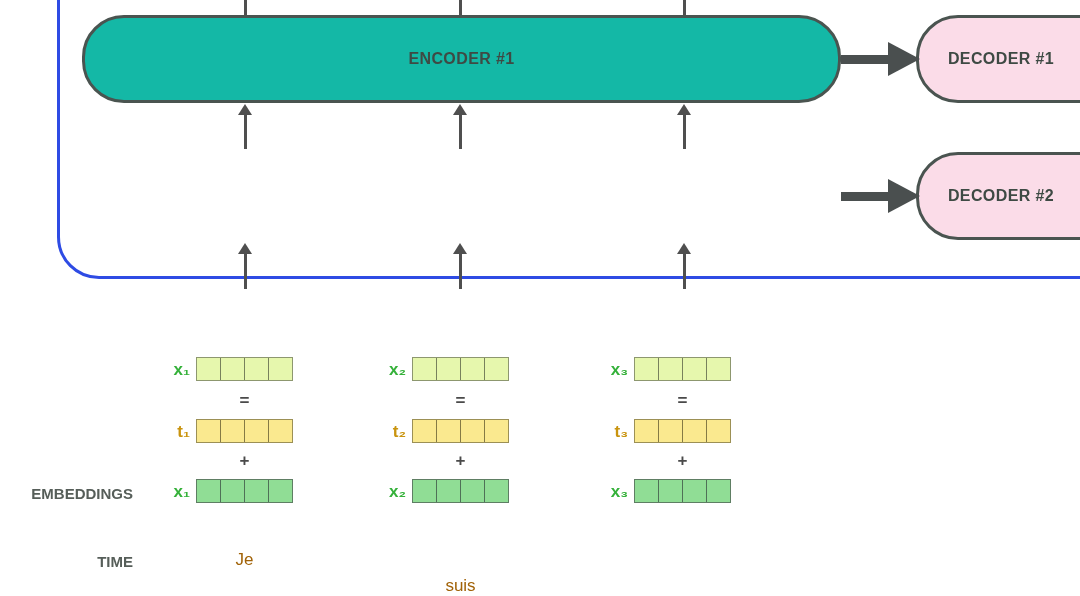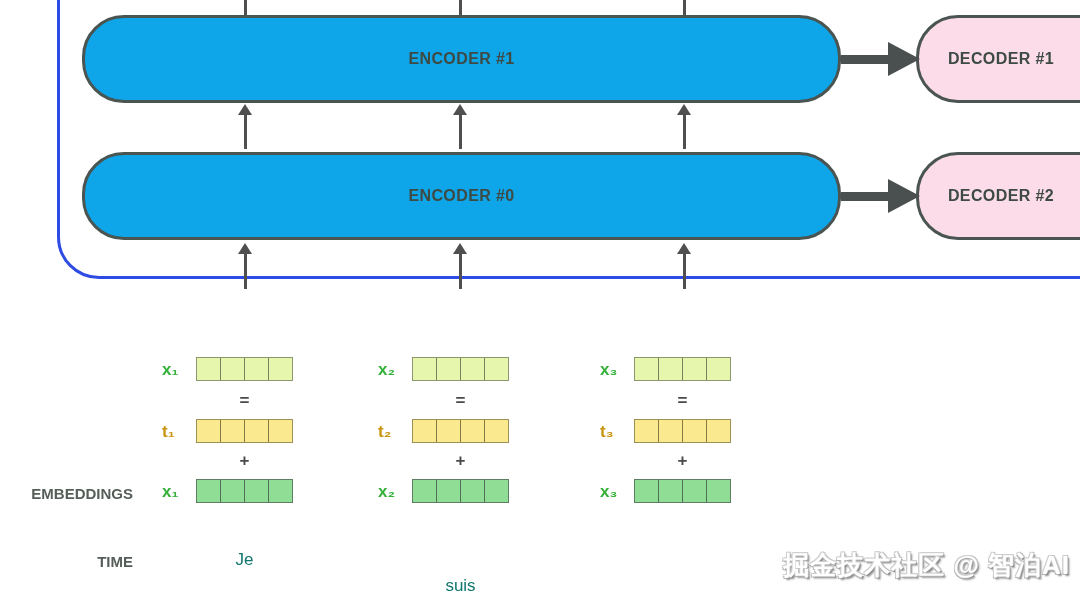--- a/index.html
+++ b/index.html
@@ -7,21 +7,21 @@
   .stage{position:relative;width:1080px;height:596px;background:#ffffff;overflow:hidden;}
 
   
   .blue-frame{position:absolute;left:57px;top:-45px;width:1090px;height:318px;
     border:3px solid #2e4be4;border-radius:42px;background:transparent;}
 
   
   .box{position:absolute;height:88px;box-sizing:border-box;border:3px solid #4a5450;
     border-radius:42px;display:flex;align-items:center;justify-content:center;
     font-size:16px;font-weight:600;letter-spacing:.4px;color:#3e4a44;z-index:2;}
-  .encoder{left:82px;width:759px;background:#0ea5e9;}
+  .encoder{left:82px;width:759px;background:#14b8a6;}
   .decoder{left:916px;width:240px;background:#fbdce8;}
   .enc1{top:15px;} .enc0{top:152px;}
   .dec1{top:15px;} .dec0{top:152px;}
 
   
   .vline{position:absolute;top:0;width:3px;height:17px;background:#4f4f4f;z-index:1;}
 
   
   .up-arrow{position:absolute;width:14px;z-index:1;}
   .up-arrow .head{width:0;height:0;border-left:7px solid transparent;
@@ -41,49 +41,46 @@
   
   .vec{position:absolute;width:97px;height:24px;box-sizing:border-box;display:flex;}
   .vec .cell{flex:1 1 0;}
   .vec-signal{border:1px solid #8d976f;background:#e6f7ad;}
   .vec-signal .cell + .cell{border-left:1px solid #77815c;}
   .vec-pos{border:1px solid #9c9055;background:#fae98f;}
   .vec-pos .cell + .cell{border-left:1px solid #857a45;}
   .vec-emb{border:1px solid #5e7e63;background:#90dd95;}
   .vec-emb .cell + .cell{border-left:1px solid #4f7057;}
 
-  .vlabel{position:absolute;width:28px;font-size:17px;font-weight:bold;}
+  .vlabel{position:absolute;width:28px;text-align:right;font-size:17px;font-weight:bold;}
   .xlab{color:#35b13a;} .tlab{color:#c9940f;}
 
   .op{position:absolute;width:97px;text-align:center;font-size:17px;
     font-weight:bold;color:#4a4a4a;}
 
-  .word{position:absolute;width:160px;text-align:center;font-size:17px;color:#0f766e;}
+  .word{position:absolute;width:160px;text-align:center;font-size:17px;color:#a16207;}
 
   .watermark{position:absolute;right:10px;top:548px;font-size:26px;font-weight:bold;
     color:#ffffff;letter-spacing:1px;
     text-shadow:-1px -1px 0 #cfcfcf,1px -1px 0 #c2c2c2,-1px 1px 0 #b5b5b5,
       1px 1px 0 #8f8f8f,2px 2px 2px #8a8a8a;}
 </style>
 </head>
 <body>
 
 <div class="stage">
 
   <div class="blue-frame"></div>
 
   <div class="vline" style="left:243.5px"></div>
   <div class="vline" style="left:458.5px"></div>
   <div class="vline" style="left:682.5px"></div>
 
   <div class="box encoder enc1">
     <span>ENCODER #1</span>
-  </div>
-  <div class="box encoder enc0">
-    <span>ENCODER #0</span>
   </div>
 
   <div class="box decoder dec1">
     <span style="margin-right:70px">DECODER #1</span>
   </div>
   <div class="box decoder dec0">
     <span style="margin-right:70px">DECODER #2</span>
   </div>
 
   <div class="up-arrow mid" style="left:238px;top:104px">
@@ -187,15 +184,14 @@
     </div>
   <div class="op" style="left:634px;top:451px">+</div>
   <div class="vlabel xlab" style="left:600px;top:482px">x₃</div>
   <div class="vec vec-emb" style="left:634px;top:479px">
       <div class="cell"></div>
       <div class="cell"></div>
       <div class="cell"></div>
       <div class="cell"></div>
     </div>
 
-  <div class="watermark">掘金技术社区 @ 智泊AI</div>
 
 </div>
 
 </body></html>

